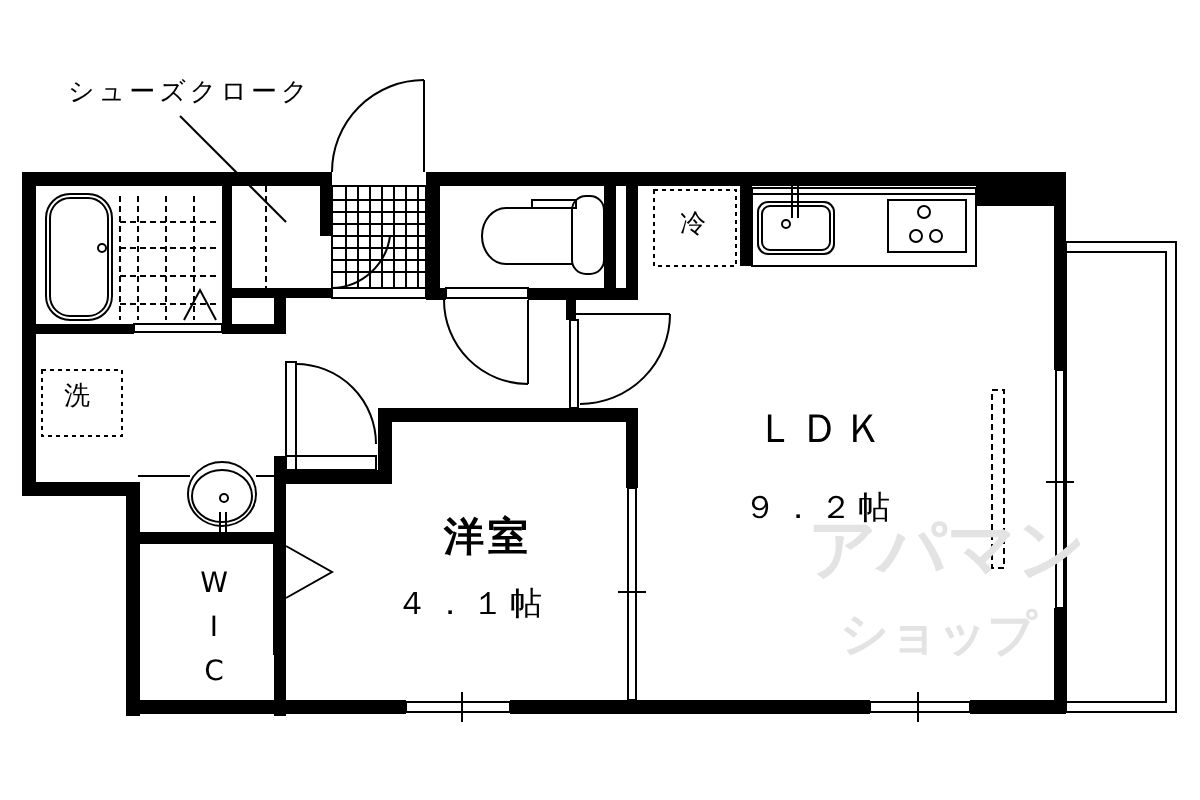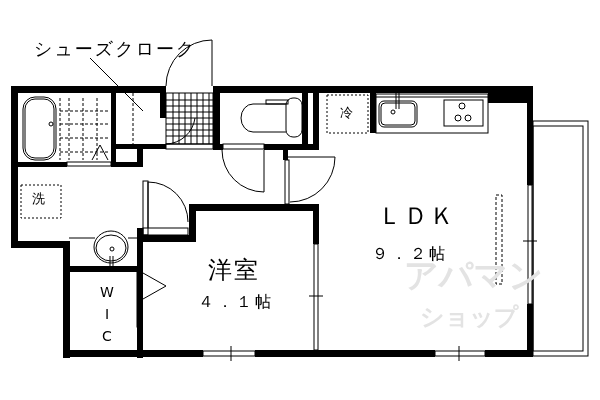--- a/index.html
+++ b/index.html
@@ -1,21 +1,21 @@
 <!DOCTYPE html>
 <html><head>
 <meta charset="utf-8">
 <style>
   html, body { margin: 0; padding: 0; background: #ffffff; }
   body { width: 600px; height: 400px; overflow: hidden; position: relative; font-family: "DejaVu Sans", sans-serif; }
   #plan { position: absolute; left: 0; top: 0; width: 600px; height: 400px; }
   .lbl { position: absolute; color: #000; white-space: nowrap; line-height: 1; }
-  .room-name { font-size: 24px; letter-spacing: 2px; }
+  .room-name { font-size: 20px; letter-spacing: 2px; }
   .room-size { font-size: 16px; letter-spacing: 3px; }
-  .small-lbl { font-size: 18px; letter-spacing: 2px; }
+  .small-lbl { font-size: 13px; letter-spacing: 2px; }
   .fixture-lbl { font-size: 13px; }
   .wic { font-size: 14px; text-align: center; width: 20px; line-height: 22px; white-space: normal; }
   .watermark { position: absolute; color: #e3e3e3; font-weight: bold; font-family: "DejaVu Sans", sans-serif; line-height: 1; }
 </style>
 </head>
 <body>
 
 <svg id="plan" viewBox="0 0 600 400" xmlns="http://www.w3.org/2000/svg">
 
   <g fill="none" stroke="#000" stroke-width="1">
@@ -191,21 +191,21 @@
 </svg>
 
 <div class="lbl small-lbl" style="left:34px; top:40px;">シューズクローク</div>
 
 <div class="lbl fixture-lbl" style="left:32px; top:192px;">洗</div>
 <div class="lbl fixture-lbl" style="left:340px; top:106px;">冷</div>
 
 <div class="lbl room-name" style="left:378px; top:204px;">ＬＤＫ</div>
 <div class="lbl room-size" style="left:372px; top:246px;">９．２帖</div>
 
-<div class="lbl room-name" style="left:208px; top:258px;">洋室</div>
+<div class="lbl room-name" style="left:222px; top:258px;font-weight:bold;">洋室</div>
 <div class="lbl room-size" style="left:198px; top:294px;">４．１帖</div>
 
 <div class="lbl wic" style="left:97px; top:281px;">
   <div>W</div>
   <div>I</div>
   <div>C</div>
 </div>
 
 <div class="watermark" style="left:404px; top:258px; font-size:34px;">アパマン</div>
 <div class="watermark" style="left:420px; top:305px; font-size:24px;">ショップ</div>

